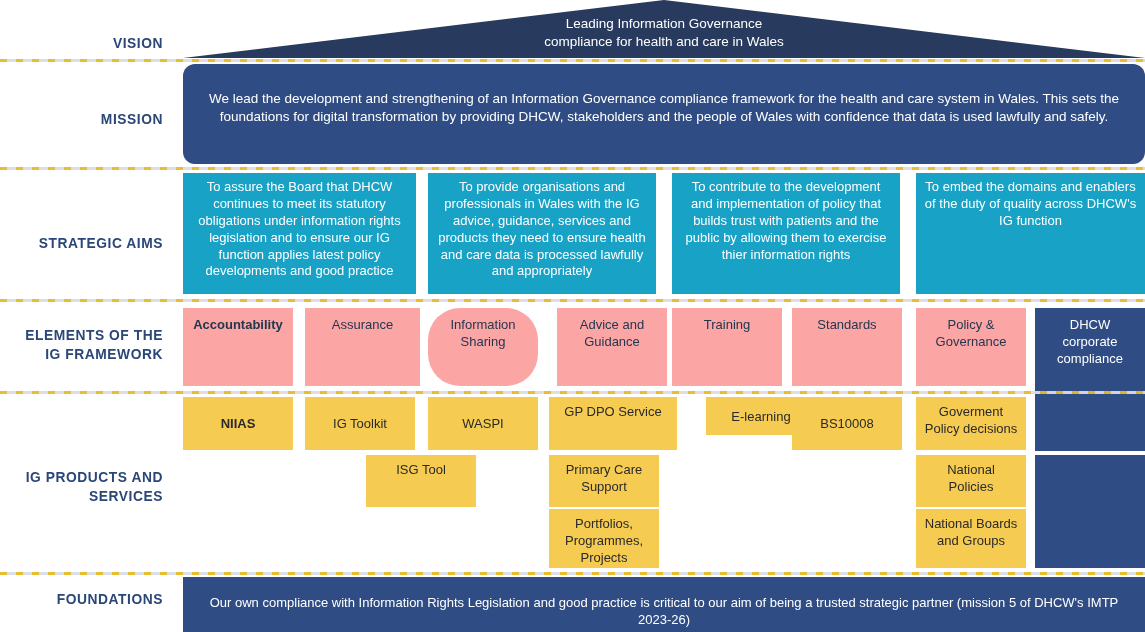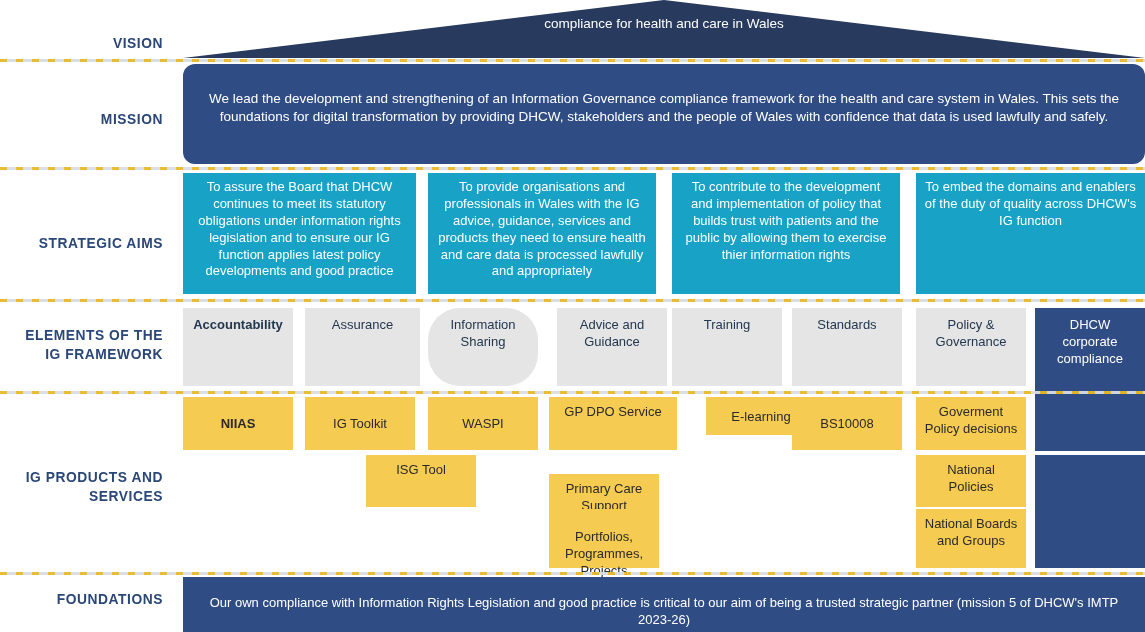--- a/index.html
+++ b/index.html
@@ -59,21 +59,21 @@
     align-items: flex-start;
     justify-content: center;
     text-align: center;
     line-height: 1.30;
     padding: 6px 8px 4px 8px;
   }
   .box span { display: block; width: 100%; }
 
   .navy      { background: #2f4d84; color: #ffffff; }
   .teal      { background: #17a2c6; color: #ffffff; }
-  .lightblue { background: #e5e5e5; color: #23374f; }
+  .lightblue { background: #fca5a5; color: #23374f; }
   .gold      { background: #f6cb51; color: #2a2a2a; }
 
   .f14 { font-size: 13.5px; }
   .f13 { font-size: 13px; }
   .bold { font-weight: bold; }
 
   .vcenter { align-items: center; }
 
   
   #vision-shape {
@@ -101,20 +101,21 @@
 <div id="board">
 
   <div class="row-label" style="top:34px;">
     <span>VISION</span>
   </div>
 
   <svg id="vision-shape" viewBox="0 0 962 58" preserveAspectRatio="none">
     <polygon points="0,58 481,0 962,58" fill="#283a5e"></polygon>
   </svg>
   <div id="vision-text">
+    <div>Leading Information Governance</div>
     <div>compliance for health and care in Wales</div>
   </div>
 
   <div class="sep" style="top:59px;"></div>
 
   <div class="row-label" style="top:110px;">
     <span>MISSION</span>
   </div>
 
   <div class="box navy f14" style="left:183px; top:64px; width:962px; height:100px; padding:26px 16px 0 16px;border-radius:12px;">
@@ -198,28 +199,28 @@
   <div class="box gold f13 vcenter" style="left:792px; top:397px; width:110px; height:53px;">
     <span>BS10008</span>
   </div>
   <div class="box gold f13" style="left:916px; top:397px; width:110px; height:53px; padding-top:7px;">
     <span>Goverment Policy decisions</span>
   </div>
 
   <div class="box gold f13" style="left:366px; top:455px; width:110px; height:52px; padding-top:7px;">
     <span>ISG Tool</span>
   </div>
-  <div class="box gold f13" style="left:549px; top:455px; width:110px; height:52px; padding-top:7px;margin-top:19px;">
+  <div class="box gold f13" style="left:549px; top:455px; width:110px; height:52px; padding-top:7px;">
     <span>Primary Care Support</span>
   </div>
   <div class="box gold f13" style="left:916px; top:455px; width:110px; height:52px; padding-top:7px;justify-content:center;">
     <span>National Policies</span>
   </div>
 
-  <div class="box gold f13" style="left:549px; top:509px; width:110px; height:59px; padding-top:20px;">
+  <div class="box gold f13" style="left:549px; top:509px; width:110px; height:59px; padding-top:7px;">
     <span>Portfolios, Programmes, Projects</span>
   </div>
   <div class="box gold f13" style="left:916px; top:509px; width:110px; height:59px; padding-top:7px;">
     <span>National Boards and Groups</span>
   </div>
 
   <div class="box navy" style="left:1035px; top:455px; width:110px; height:113px;">
     <span></span>
   </div>
 

